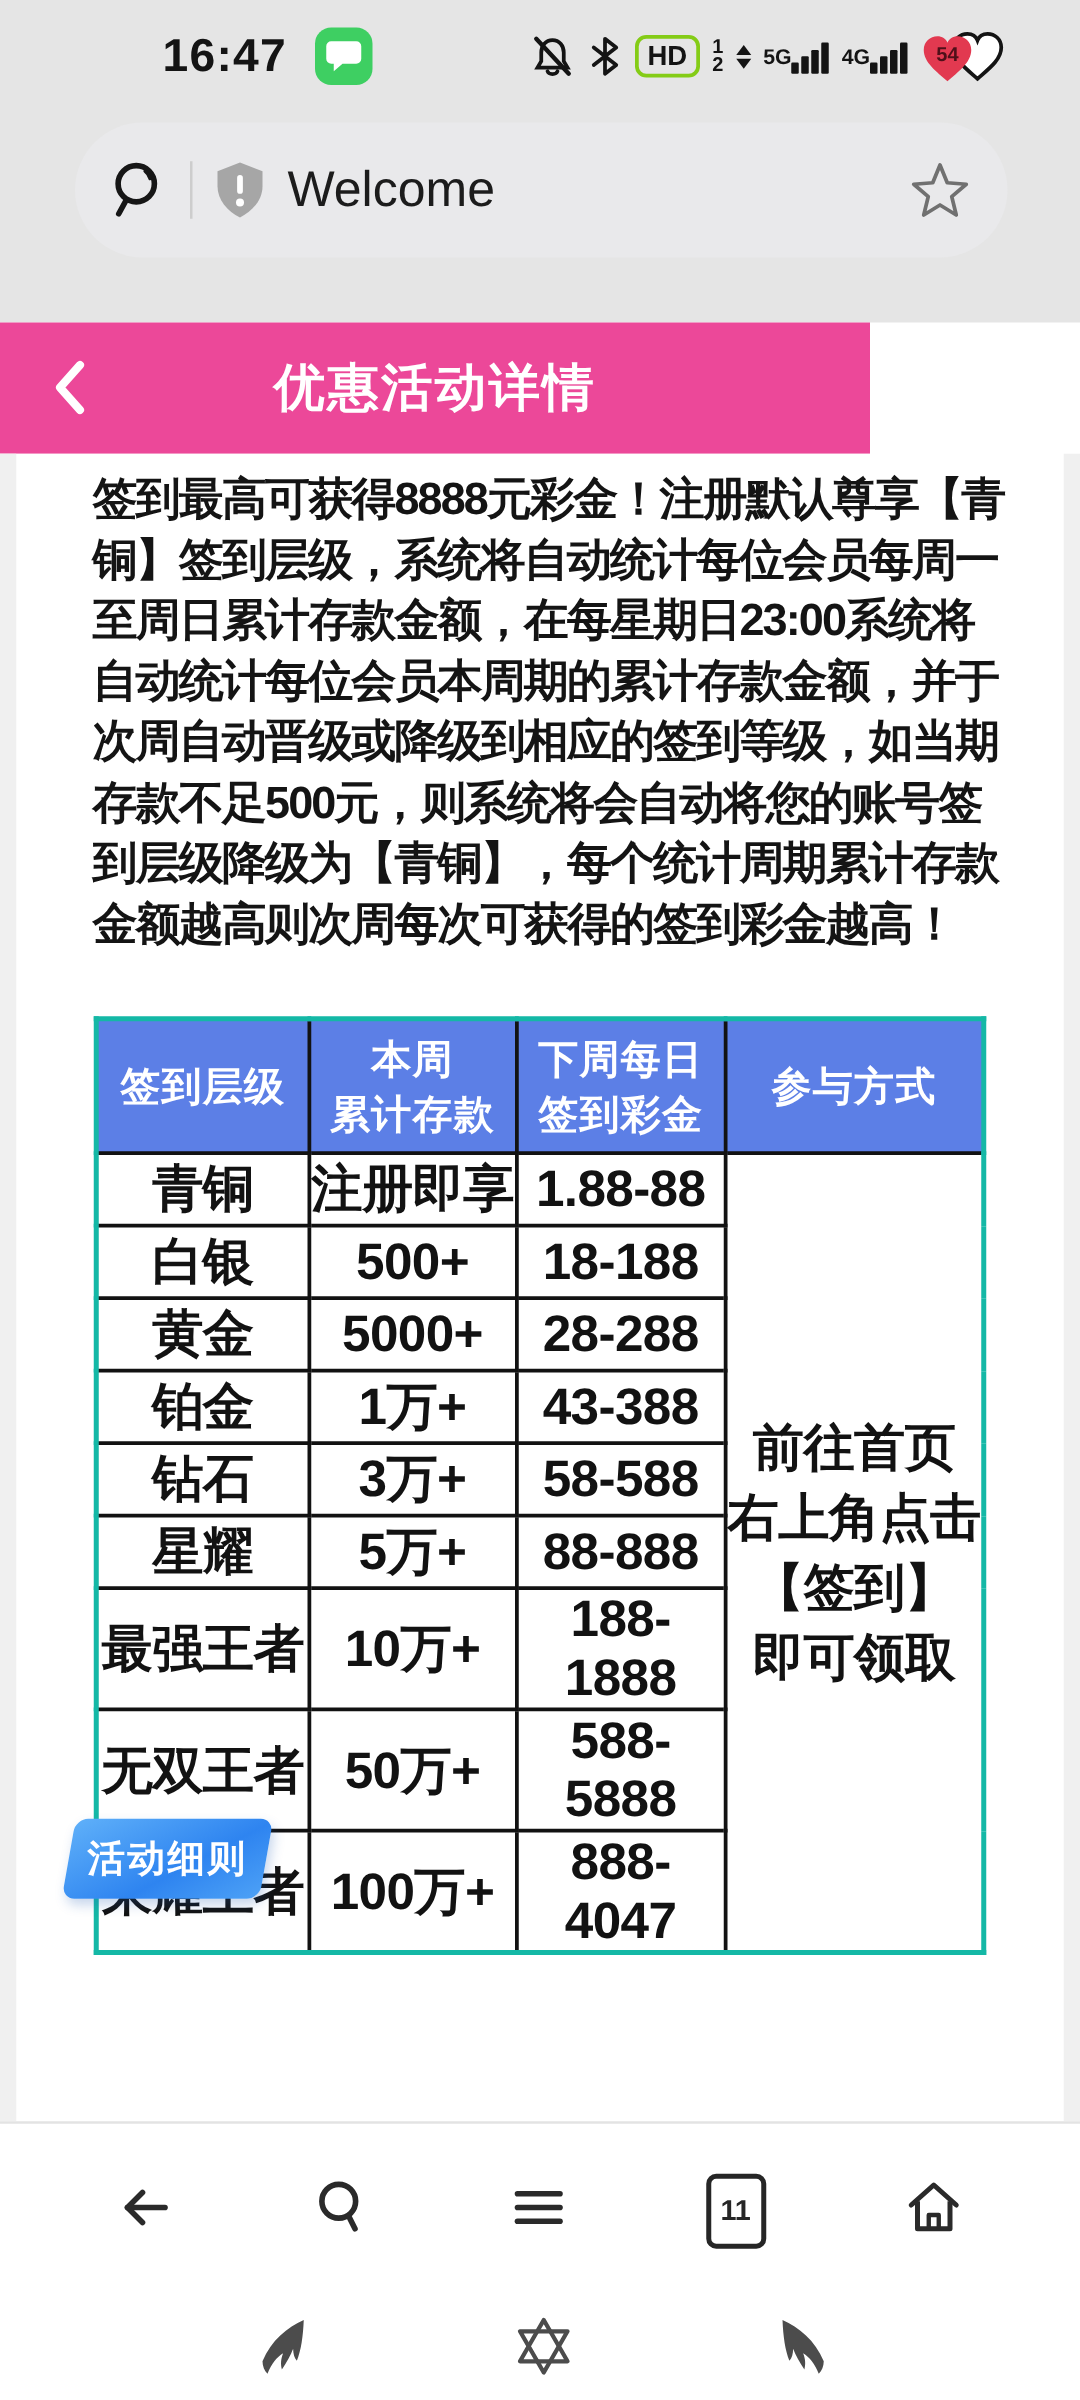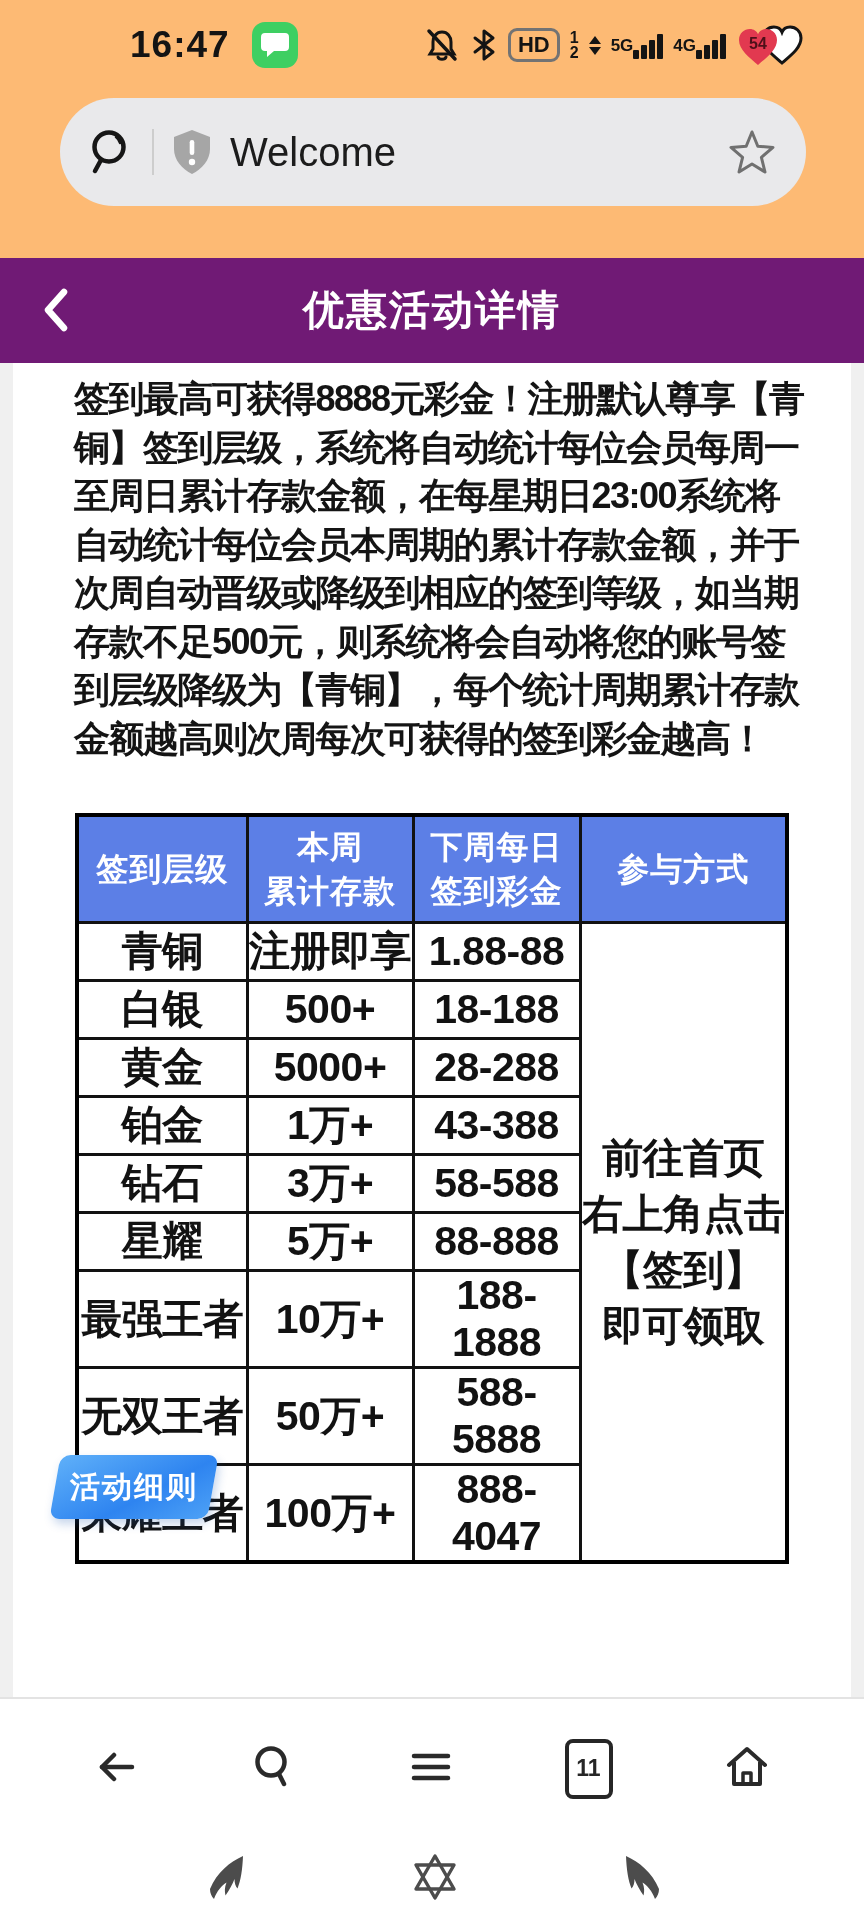--- a/index.html
+++ b/index.html
@@ -1,60 +1,60 @@
 <!DOCTYPE html>
 <html><head>
 <meta charset="utf-8">
 <style>
   html,body{margin:0;padding:0;}
   body{width:864px;height:1920px;position:relative;overflow:hidden;
        font-family:"Liberation Sans",sans-serif;background:#fff;}
   .abs{position:absolute;}
 
   
-  #top-area{left:0;top:0;width:864px;height:258px;background:#fdba74;}
+  #top-area{left:0;top:0;width:864px;height:258px;background:#e5e5e5;}
   #status-bar{left:0;top:0;width:864px;height:90px;display:flex;align-items:center;}
   #clock{margin-left:130px;font-size:37px;font-weight:600;color:#141414;letter-spacing:1px;}
   #chat-icon{margin-left:22px;width:46px;height:46px;border-radius:13px;background:#3ecf62;
              display:flex;align-items:center;justify-content:center;}
   #status-right{margin-left:auto;margin-right:58px;display:flex;align-items:center;gap:10px;}
-  .hd-badge{border:3px solid #737373;border-radius:9px;padding:1px 7px;font-size:22px;font-weight:800;color:#141414;}
+  .hd-badge{border:3px solid #84cc16;border-radius:9px;padding:1px 7px;font-size:22px;font-weight:800;color:#141414;}
   .sim-stack{display:flex;flex-direction:column;line-height:15px;font-size:16px;font-weight:700;color:#141414;}
   .arrows{display:flex;flex-direction:column;align-items:center;gap:3px;}
   .tri-up{width:0;height:0;border-left:6px solid transparent;border-right:6px solid transparent;border-bottom:8px solid #141414;}
   .tri-down{width:0;height:0;border-left:6px solid transparent;border-right:6px solid transparent;border-top:8px solid #141414;}
   .sig{display:flex;flex-direction:row;align-items:center;}
   .sig .lbl{font-size:17px;font-weight:800;color:#141414;line-height:17px;}
   .bars{display:flex;align-items:flex-end;gap:2px;margin-top:2px;}
   .bars i{display:block;width:6px;background:#141414;border-radius:1px;}
 
   
   #address-pill{left:60px;top:98px;width:746px;height:108px;background:#e9e9eb;border-radius:54px;
                 display:flex;align-items:center;}
   #addr-divider{width:2px;height:46px;background:#cdcdcd;margin:0 16px 0 14px;}
   #addr-text{font-size:40px;color:#1c1c1c;font-weight:500;margin-left:16px;}
   #bookmark-star{margin-left:auto;margin-right:30px;display:flex;}
 
   
-  #app-header{left:0;top:258px;width:864px;height:105px;background:#701a75;
+  #app-header{left:0;top:258px;width:696px;height:105px;background:#ec4899;
               display:flex;align-items:center;justify-content:center;}
   #back-chevron{position:absolute;left:38px;top:28px;}
   #page-title{color:#fff;font-size:41px;font-weight:700;letter-spacing:2px;}
 
   
   #content{left:0;top:363px;width:864px;height:1186px;background:#fff;}
   .gutter{position:absolute;top:0;width:13px;height:1334px;background:#f0f0f0;}
   #gutter-l{left:0;} #gutter-r{right:0;}
   #promo-paragraph{position:absolute;left:74px;top:12px;width:782px;
       font-size:36px;line-height:48.5px;font-weight:700;color:#141414;
       letter-spacing:-1.5px;white-space:pre-line;}
 
   
   #tier-table{position:absolute;left:75px;top:450px;border-collapse:collapse;table-layout:fixed;
-      width:710px;border:4px solid #000000;}
+      width:710px;border:4px solid #14b8a6;}
   #tier-table th,#tier-table td{border:3px solid #121212;text-align:center;vertical-align:middle;padding:0;}
   #tier-table th{background:#5c7fe6;color:#fff;font-size:32px;font-weight:700;height:104px;
       white-space:pre-line;line-height:44px;letter-spacing:1px;}
   #tier-table td{font-size:41px;font-weight:700;color:#121212;height:52px;letter-spacing:-0.5px;}
   td.participate{white-space:pre-line;line-height:56px;font-size:33px;}
 
   
   #rules-badge{position:absolute;left:55px;top:1092px;width:158px;height:64px;
       background:linear-gradient(150deg,#5fb0f9 0%,#2e84f0 60%,#4da1f6 100%);
       border-radius:10px;transform:skewX(-10deg);box-shadow:3px 5px 9px rgba(30,90,180,.25);

